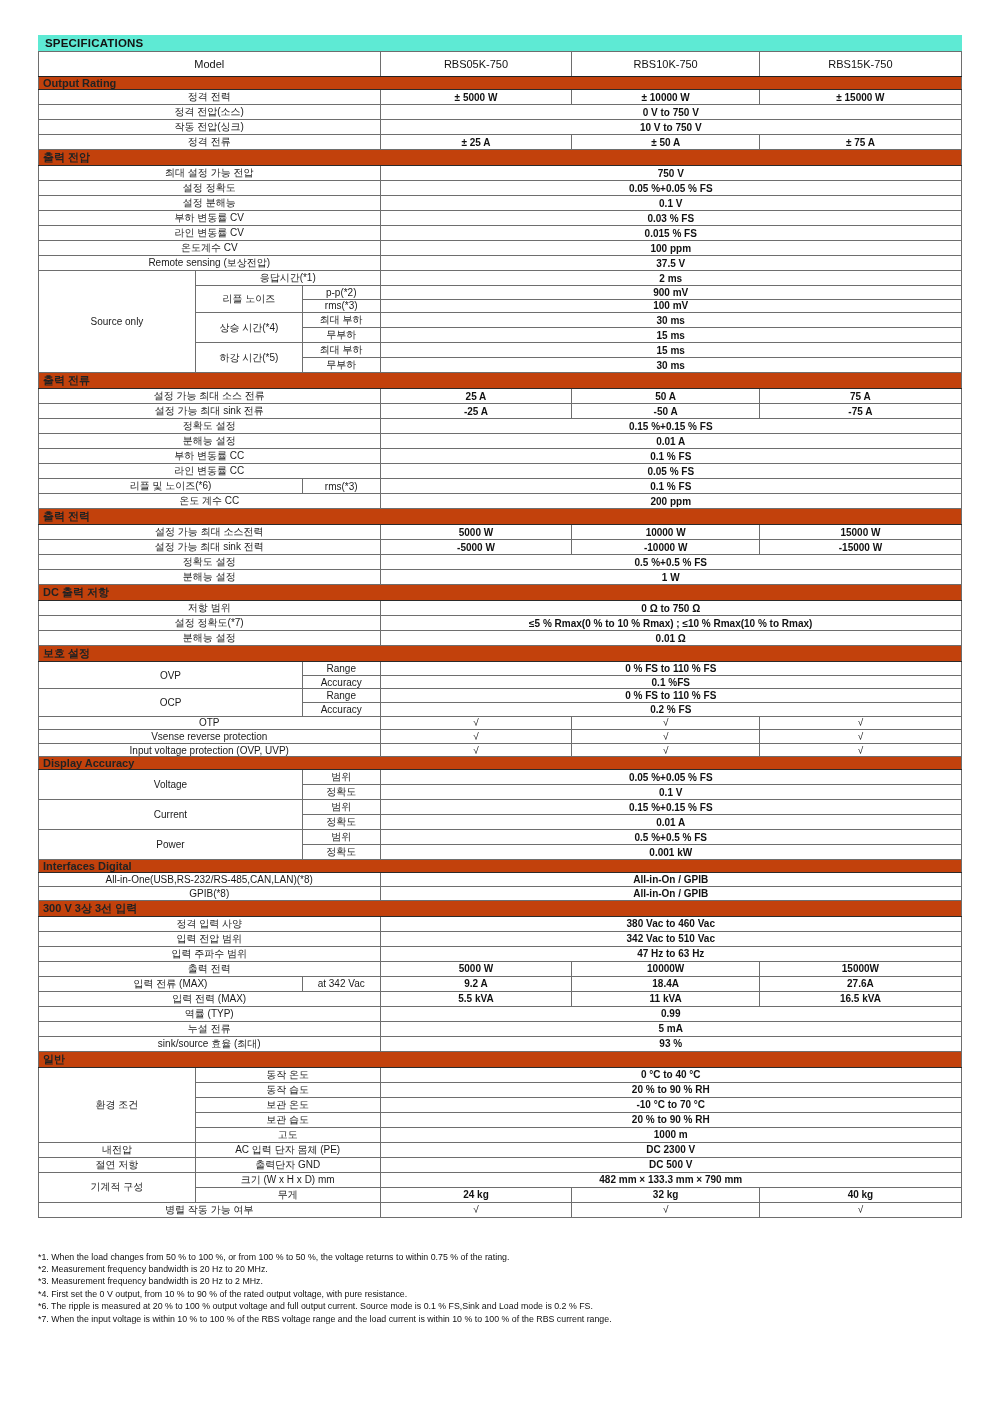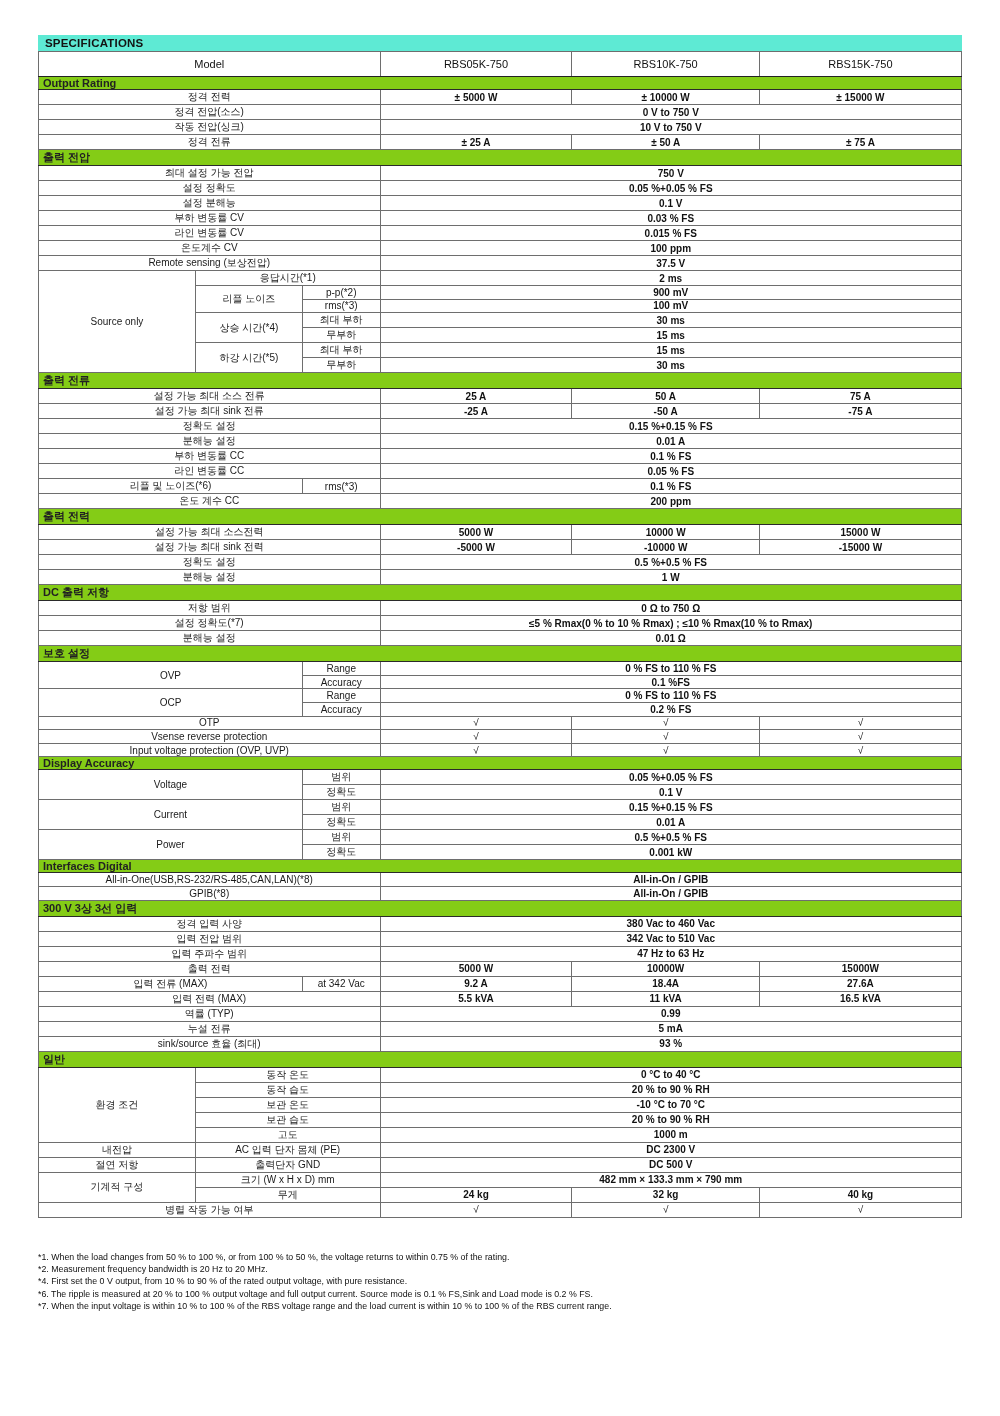--- a/index.html
+++ b/index.html
@@ -25,21 +25,21 @@
     border:1px solid #6e6e6e;
     font-size:10px; height:13.6px;
     padding:0 4px; overflow:hidden; white-space:nowrap;
     box-sizing:border-box;
   }
   td.label { text-align:center; font-weight:normal; color:#1a1a1a; }
   td.sub   { text-align:center; font-weight:normal; color:#1a1a1a; }
   td.value { text-align:center; font-weight:bold; padding:0 2px; }
   td.check { text-align:center; font-weight:normal; }
   tr.section td {
-    background:#84cc16; font-weight:bold; font-size:11px; color:#222;
+    background:#c2410c; font-weight:bold; font-size:11px; color:#222;
     border-top:1.5px solid #2a2a2a; border-bottom:1px solid #2a2a2a;
     height:13px;
   }
   tr.model td {
     font-weight:normal; text-align:center; font-size:11px; height:25px;
     border-bottom:1.5px solid #222;
   }
 
   .footnotes { margin-top:33px; font-size:8.8px; line-height:12.4px; color:#101010; }
   .footnotes div { white-space:nowrap; }
@@ -406,17 +406,18 @@
           <td class="check">√</td>
           <td class="check">√</td>
           <td class="check">√</td>
         </tr>
       </tbody>
   </table>
 
   <div class="footnotes">
       <div>*1. When the load changes from 50 % to 100 %, or from 100 % to 50 %, the voltage returns to within 0.75 % of the rating.</div>
       <div>*2. Measurement frequency bandwidth is 20 Hz to 20 MHz.</div>
+      <div>*3. Measurement frequency bandwidth is 20 Hz to 2 MHz.</div>
       <div>*4. First set the 0 V output, from 10 % to 90 % of the rated output voltage, with pure resistance.</div>
       <div>*6. The ripple is measured at 20 % to 100 % output voltage and full output current. Source mode is 0.1 % FS,Sink and Load mode is 0.2 % FS.</div>
       <div>*7. When the input voltage is within 10 % to 100 % of the RBS voltage range and the load current is within 10 % to 100 % of the RBS current range.</div>
     </div>
 </div>
 
 </body></html>

